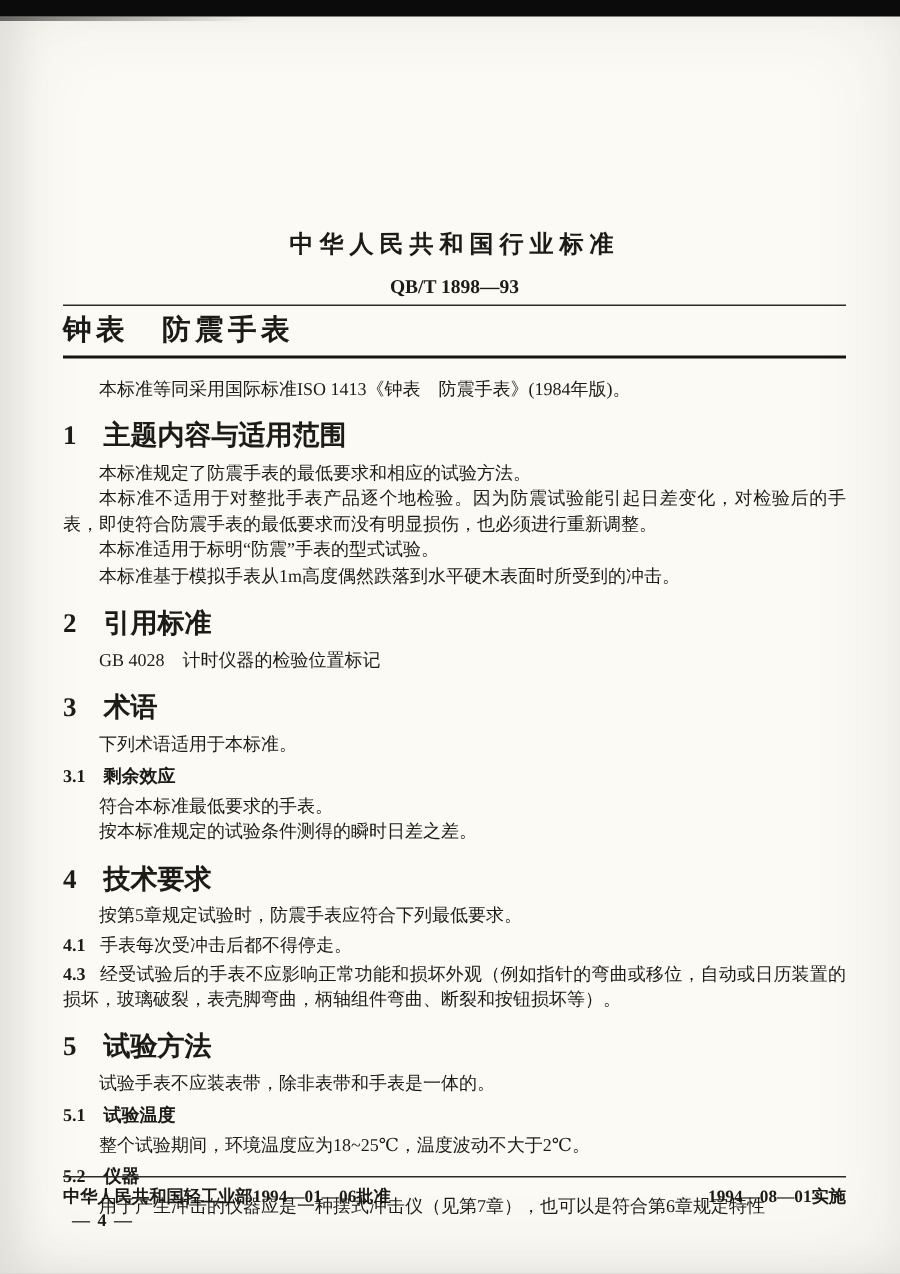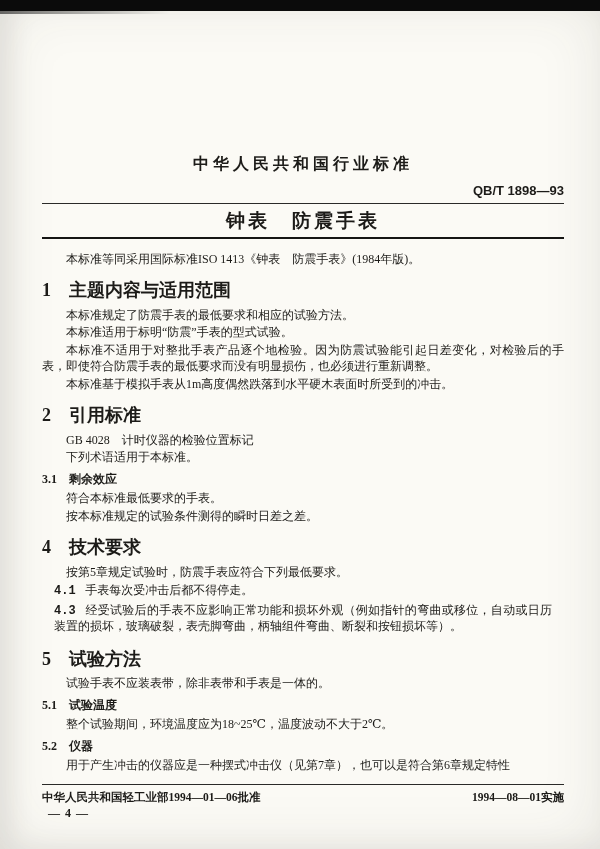--- a/index.html
+++ b/index.html
@@ -21,45 +21,45 @@
     content:""; position:absolute; top:11px; left:0; width:170px; height:3px;
     background:linear-gradient(to right, rgba(0,0,0,0.55), rgba(0,0,0,0));
   }
   .content {
     position:absolute; left:42px; right:36px; top:156px;
   }
   .std-class {
     text-align:center; font-weight:bold; font-size:16px; letter-spacing:4px;
   }
   .std-num {
-    text-align:right; font-weight:bold; font-size:13px; margin-top:10px;
-    font-family:Liberation Sans, sans-serif;
+    text-align:center; font-weight:bold; font-size:13px; margin-top:10px;
+    font-family:Liberation Serif, serif;
   }
   .rule { border:0; border-top:1.5px solid #2a2a28; margin:4px 0 0 0; }
   .rule.thick { border-top:2.5px solid #151513; }
   .doc-title {
-    margin:9px 0 7px 0; text-align:center;
+    margin:9px 0 7px 0; text-align:left;
     font-size:19px; font-weight:bold; letter-spacing:3px;
   }
   .body-text { font-size:12px; line-height:16.5px; }
   .para {
     margin:1px 0; text-indent:2em; text-align:justify;
   }
   .intro { margin-top:12px; }
   .sec-h {
     font-weight:bold; font-size:18px;
     margin:15px 0 8px 0;
   }
   .sec-h .num, .clause-h .num { margin-right:1em; }
   .clause-h {
     font-weight:bold; font-size:12px;
     margin:5px 0 3px 0;
   }
   .numpara {
-    margin:3px 12px; text-align:justify;font-family:Liberation Mono, monospace;
+    margin:3px 0; text-align:justify;
   }
   .numpara .num { font-weight:bold; margin-right:0.8em; }
   .footer {
     position:absolute; left:42px; right:36px; top:784px;
     border-top:1.5px solid #2a2a28;
     padding-top:5px;
     display:flex; justify-content:space-between;
     font-size:11.5px; font-weight:bold;text-align:right;
   }
   .page-num {
@@ -77,27 +77,28 @@
     <div class="std-class">中华人民共和国行业标准</div>
     <div class="std-num">QB/T 1898—93</div>
     <div class="rule thin"></div>
     <div class="doc-title">钟表　防震手表</div>
     <div class="rule thick"></div>
 
     <p class="para intro">本标准等同采用国际标准ISO 1413《钟表　防震手表》(1984年版)。</p>
 
     <div class="sec-h"><span class="num">1</span><span>主题内容与适用范围</span></div>
     <p class="para">本标准规定了防震手表的最低要求和相应的试验方法。</p>
+    <p class="para">本标准不适用于对整批手表产品逐个地检验。因为防震试验能引起日差变化，对检验后的手表，即使符合防震手表的最低要求而没有明显损伤，也必须进行重新调整。</p>
     <p class="para">本标准适用于标明“防震”手表的型式试验。</p>
-    <p class="para">本标准不适用于对整批手表产品逐个地检验。因为防震试验能引起日差变化，对检验后的手表，即使符合防震手表的最低要求而没有明显损伤，也必须进行重新调整。</p>
     <p class="para">本标准基于模拟手表从1m高度偶然跌落到水平硬木表面时所受到的冲击。</p>
 
     <div class="sec-h"><span class="num">2</span><span>引用标准</span></div>
     <p class="para">GB 4028　计时仪器的检验位置标记</p>
 
+    <div class="sec-h"><span class="num">3</span><span>术语</span></div>
     <p class="para">下列术语适用于本标准。</p>
     <div class="clause-h"><span class="num">3.1</span><span>剩余效应</span></div>
     <p class="para">符合本标准最低要求的手表。</p>
     <p class="para">按本标准规定的试验条件测得的瞬时日差之差。</p>
 
     <div class="sec-h"><span class="num">4</span><span>技术要求</span></div>
     <p class="para">按第5章规定试验时，防震手表应符合下列最低要求。</p>
     <p class="numpara"><span class="num">4.1</span><span>手表每次受冲击后都不得停走。</span></p>
     <p class="numpara"><span class="num">4.3</span><span>经受试验后的手表不应影响正常功能和损坏外观（例如指针的弯曲或移位，自动或日历装置的损坏，玻璃破裂，表壳脚弯曲，柄轴组件弯曲、断裂和按钮损坏等）。</span></p>
 

